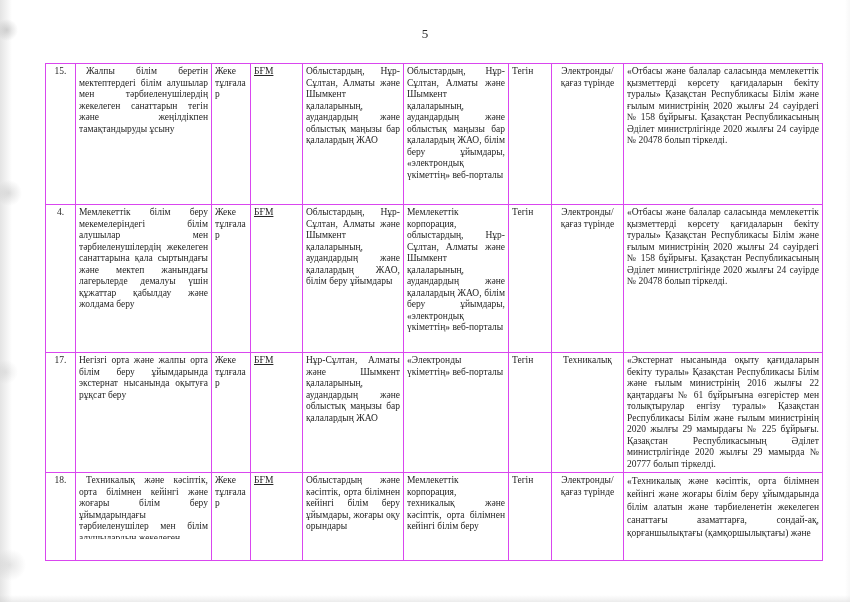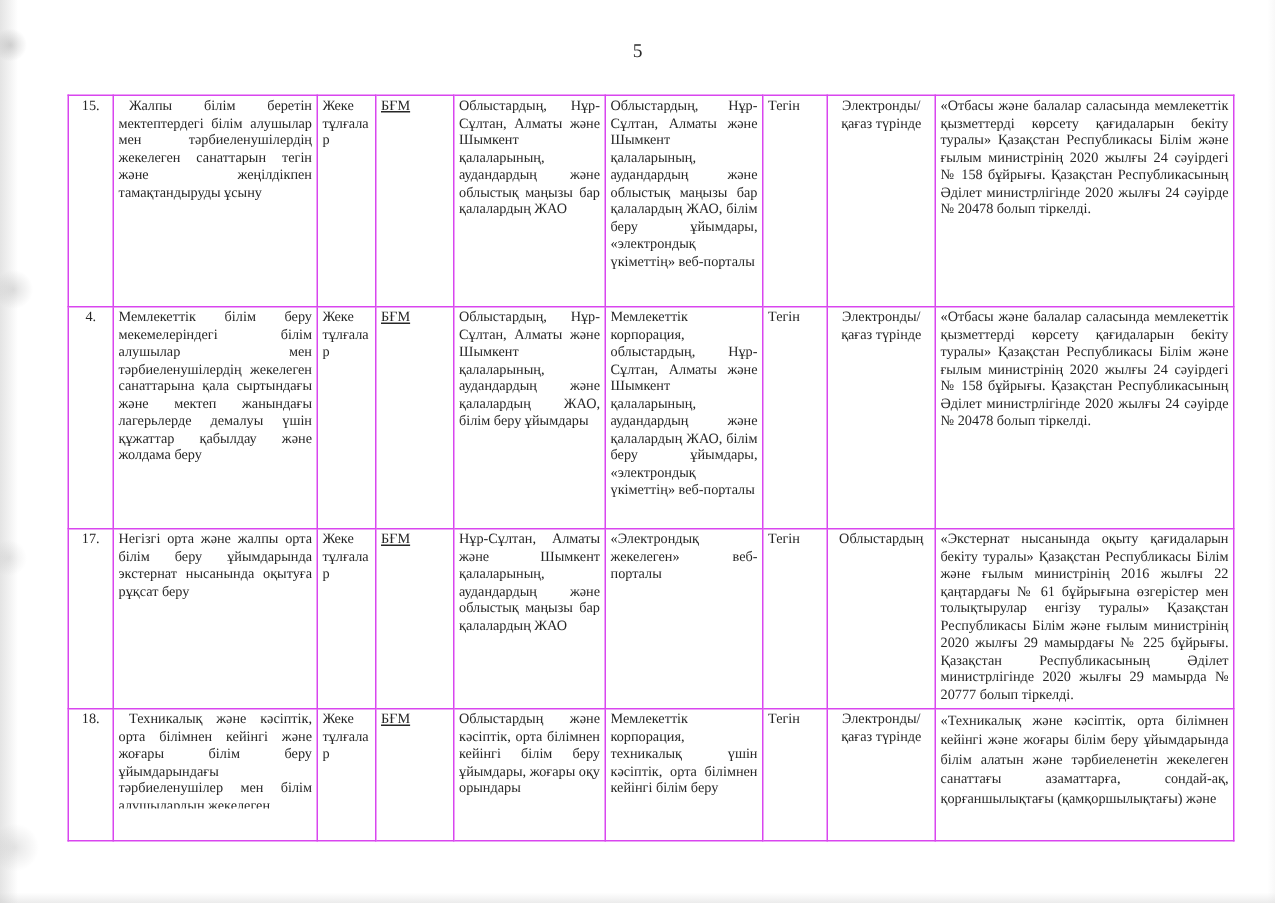--- a/index.html
+++ b/index.html
@@ -175,27 +175,27 @@
         <td class="c-consumer">
             <div>Жеке тұлғалар</div>
           </td>
         <td class="c-agency">
             <div>БҒМ</div>
           </td>
         <td class="c-provider">
             <div>Нұр-Сұлтан, Алматы және Шымкент қалаларының, аудандардың және облыстық маңызы бар қалалардың ЖАО</div>
           </td>
         <td class="c-place">
-            <div>«Электрондық жекелеген» веб-порталы</div>
+            <div>«Электронды үкіметтің» веб-порталы</div>
           </td>
         <td class="c-fee">
             <div>Тегін</div>
           </td>
         <td class="c-form">
-            <div>Облыстардың</div>
+            <div>Техникалық</div>
           </td>
         <td class="c-basis">
             <div>«Экстернат нысанында оқыту қағидаларын бекіту туралы» Қазақстан Республикасы Білім және ғылым министрінің 2016 жылғы 22 қаңтардағы № 61 бұйрығына өзгерістер мен толықтырулар енгізу туралы» Қазақстан Республикасы Білім және ғылым министрінің 2020 жылғы 29 мамырдағы № 225 бұйрығы. Қазақстан Республикасының Әділет министрлігінде 2020 жылғы 29 мамырда № 20777 болып тіркелді.</div>
           </td>
       </tr>
 
       <tr class="r18">
         <td class="c-no">
             <div class="clip">18.</div>
           </td>
@@ -205,21 +205,21 @@
         <td class="c-consumer">
             <div class="clip">Жеке тұлғалар</div>
           </td>
         <td class="c-agency">
             <div class="clip">БҒМ</div>
           </td>
         <td class="c-provider">
             <div class="clip">Облыстардың және кәсіптік, орта білімнен кейінгі білім беру ұйымдары, жоғары оқу орындары</div>
           </td>
         <td class="c-place">
-            <div class="clip">Мемлекеттік корпорация, техникалық үшін кәсіптік, орта білімнен кейінгі білім беру</div>
+            <div class="clip">Мемлекеттік корпорация, техникалық және кәсіптік, орта білімнен кейінгі білім беру</div>
           </td>
         <td class="c-fee">
             <div class="clip">Тегін</div>
           </td>
         <td class="c-form">
             <div class="clip">Электронды/ қағаз түрінде</div>
           </td>
         <td class="c-basis">
             <div class="clip lh-loose">«Техникалық және кәсіптік, орта білімнен кейінгі және жоғары білім беру ұйымдарында білім алатын және тәрбиеленетін жекелеген санаттағы азаматтарға, сондай-ақ, қорғаншылықтағы (қамқоршылықтағы) және</div>
           </td>

